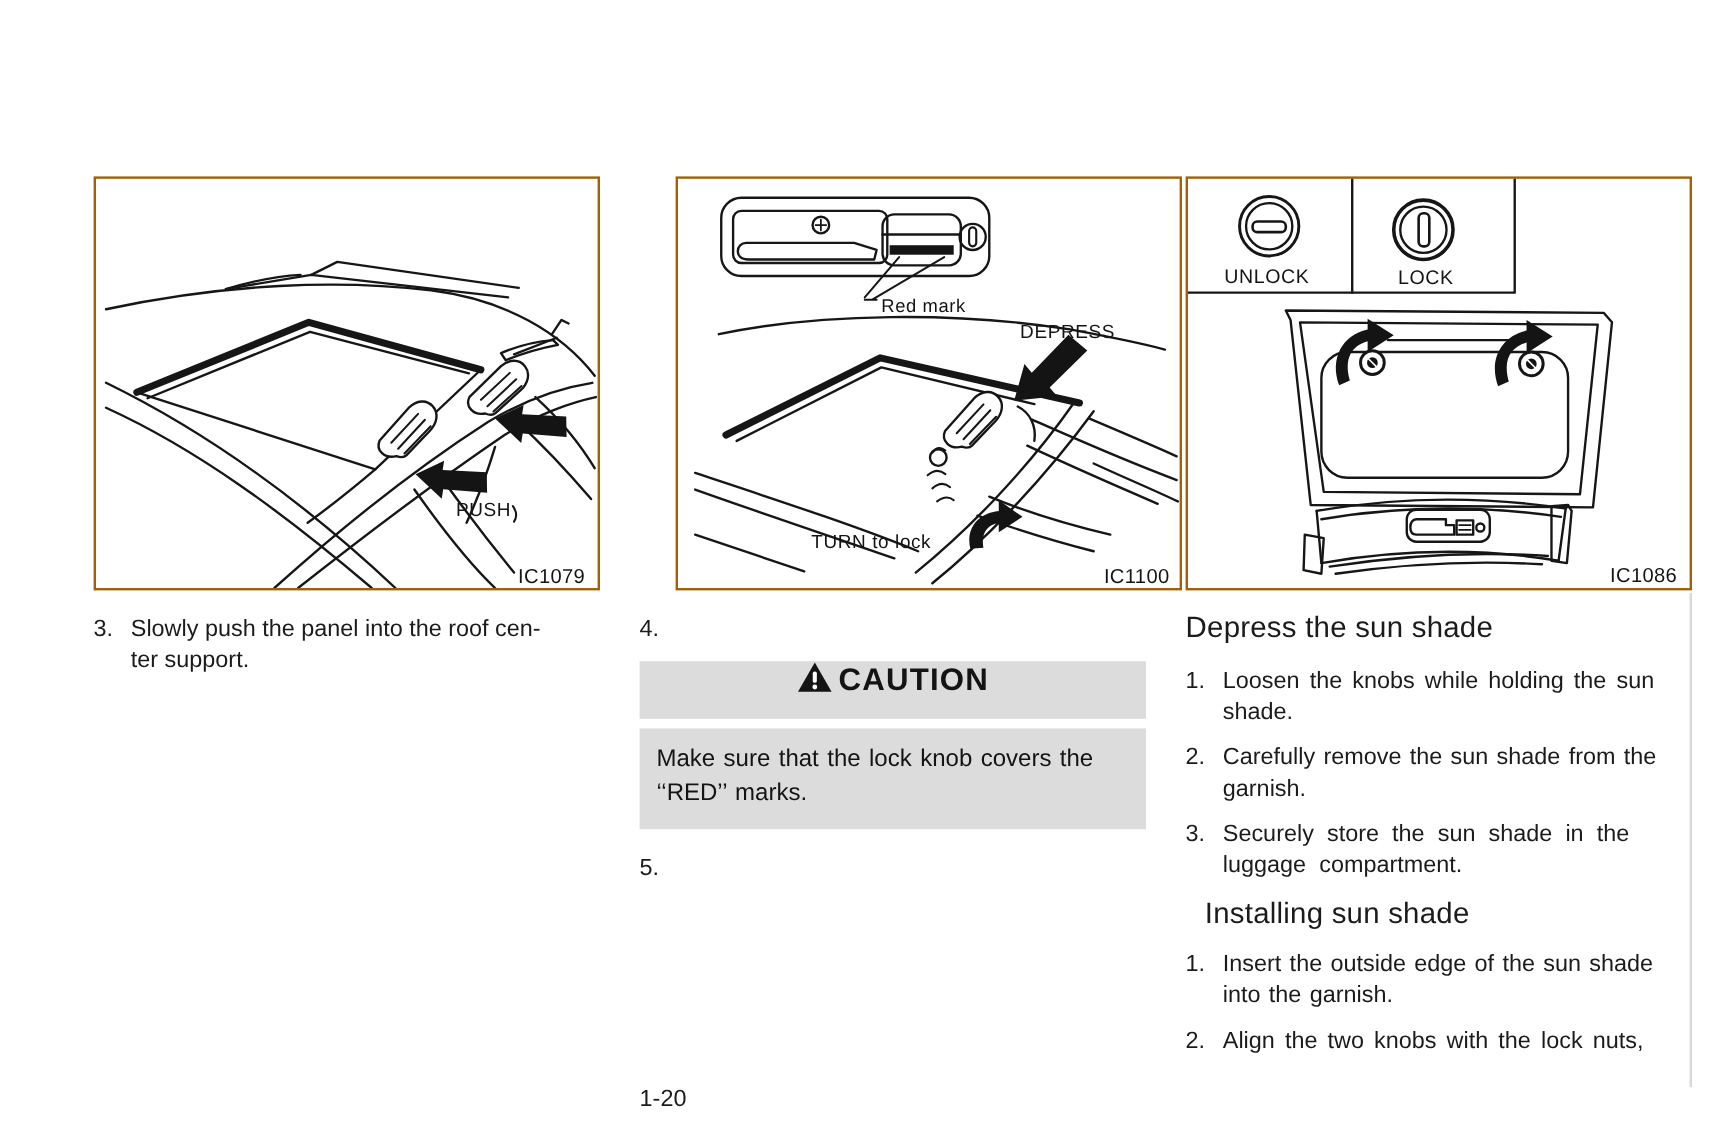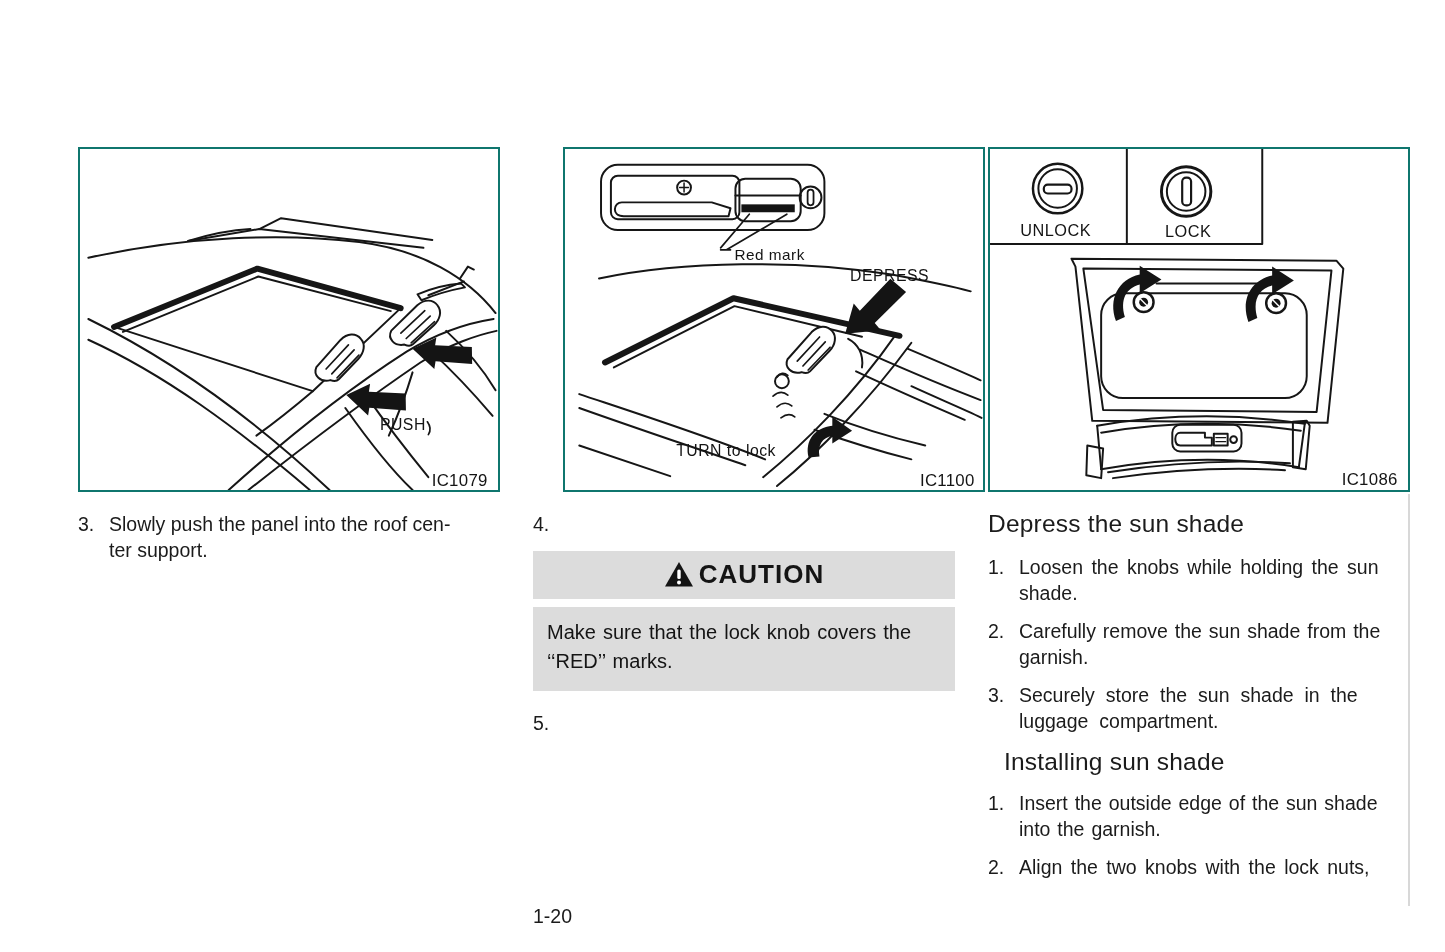--- a/index.html
+++ b/index.html
@@ -3,21 +3,21 @@
 <meta charset="utf-8">
 <style>
   html,body{margin:0;padding:0;}
   body{
     width:1445px;height:952px;position:relative;overflow:hidden;
     background:#ffffff;color:#1b1b1b;
     font-family:"Liberation Sans","DejaVu Sans",sans-serif;
   }
   .figure{
     position:absolute;top:147px;width:422px;height:345px;
-    border:2px solid #0f766e;box-sizing:border-box;background:#fff;
+    border:2px solid #a16207;box-sizing:border-box;background:#fff;
   }
   #fig1{left:78px;} #fig2{left:563px;} #fig3{left:988px;}
   .figure svg{position:absolute;left:0;top:0;width:100%;height:100%;}
   .lineart{stroke:#161616;stroke-width:2;fill:none;stroke-linecap:round;stroke-linejoin:round;}
   svg text{font-family:"Liberation Sans","DejaVu Sans",sans-serif;font-size:16px;fill:#141414;letter-spacing:.5px;}
   svg text.code{font-size:17px;text-anchor:end;letter-spacing:.3px;}
   svg text.mid{text-anchor:middle;font-size:16.5px;}
 
   .column{position:absolute;}
   #col1{left:78px;top:512px;width:450px;}
@@ -27,21 +27,21 @@
   .step{display:flex;align-items:flex-start;font-size:19.5px;line-height:25.5px;margin:0 0 13px 0;}
   .step .num{flex:0 0 31px;}
   .step .txt{white-space:pre;}
   .ws1{word-spacing:1.5px;} .ws2{word-spacing:3px;} .ws3{word-spacing:5.5px;}
 
   .heading{font-size:24.5px;line-height:29px;font-weight:400;letter-spacing:.2px;margin:0 0 17px 0;}
   .heading.second{margin:10px 0 15px 16px;}
 
   .caution-title{
     height:48px;background:#dcdcdc;
-    display:flex;align-items:center;justify-content:center;gap:5px;
+    display:flex;justify-content:center;gap:5px;
   }
   .caution-title .cap{font-size:26px;font-weight:800;letter-spacing:1px;color:#141414;}
   .caution-text{
     margin-top:8px;background:#dcdcdc;padding:11px 14px 14px 14px;
     font-weight:400;font-size:20px;line-height:29.5px;white-space:pre;color:#141414;
   }
   #col2 .step.last{margin-top:20px;}
 
   .page-number{
     position:absolute;left:533px;top:905px;width:422px;

